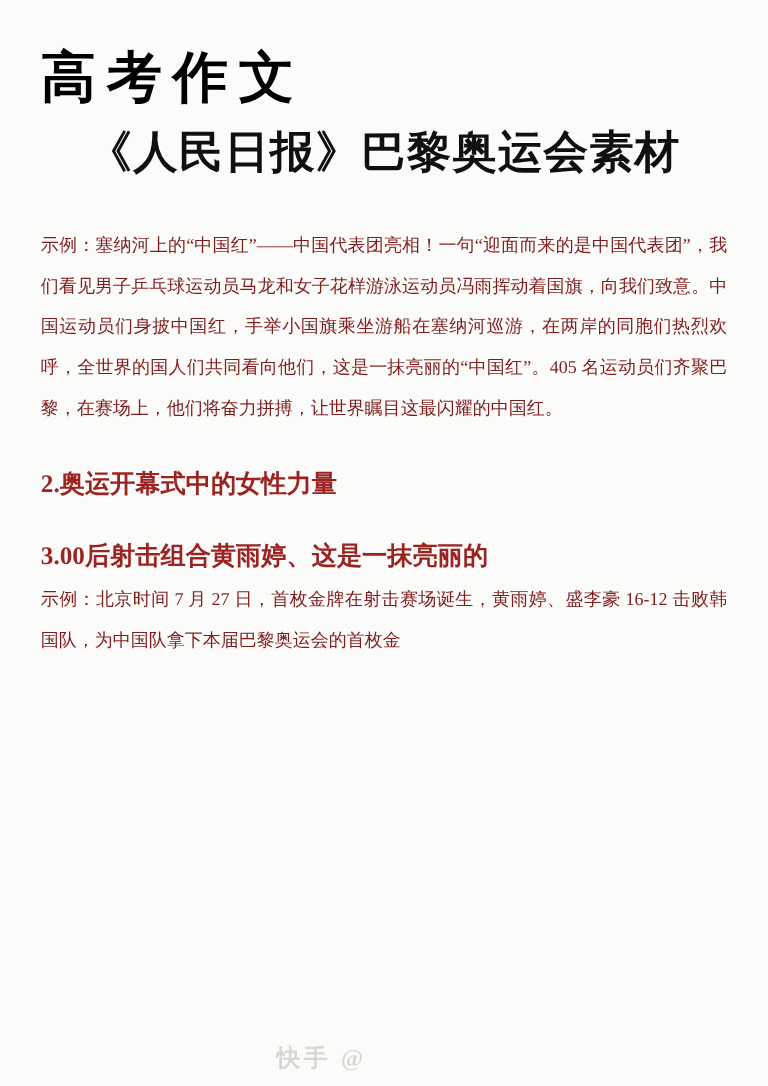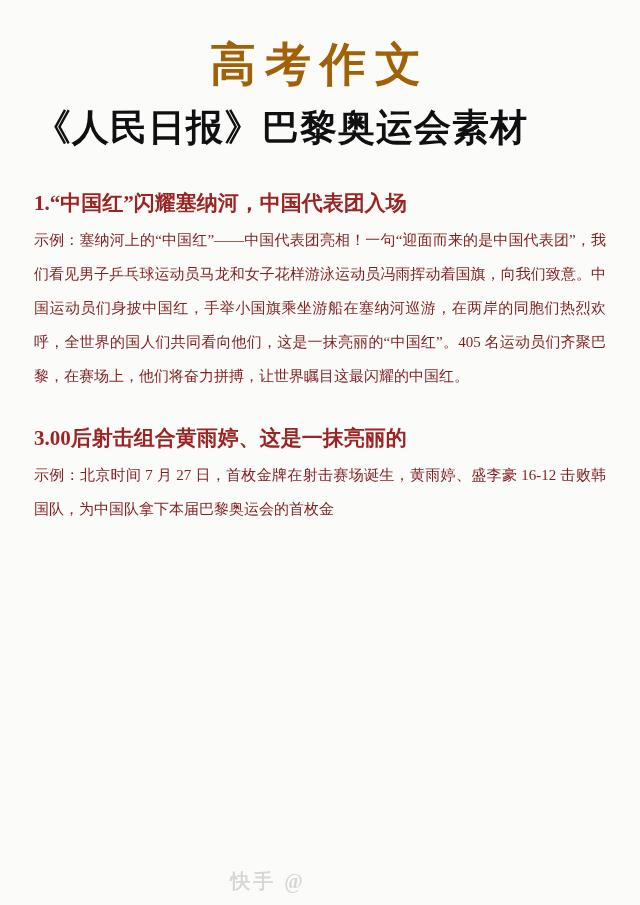--- a/index.html
+++ b/index.html
@@ -12,30 +12,30 @@
   }
   .page {
     position: relative;
     box-sizing: border-box;
     width: 640px; height: 905px;
     padding: 36px 34px 0 34px;
     background: #fbfbfa;
   }
   .title {
     margin: 0;
-    text-align: center;
+    text-align: left;
     font-size: 46px;
     font-weight: 900;
     letter-spacing: 9px;
-    color: #a16207;
+    color: #000000;
     line-height: 1.25;
   }
   .subtitle {
     margin: 12px 0 0 0;
-    text-align: left;
+    text-align: center;
     font-size: 37px;
     font-weight: 900;
     letter-spacing: 1px;
     color: #101010;
     line-height: 1.2;
     white-space: nowrap;
   }
   .section { margin-top: 30px; }
   .section.first { margin-top: 38px; }
   .section-heading {
@@ -70,25 +70,25 @@
 </style>
 </head>
 <body style="background: rgb(251, 251, 250);">
 
 <div class="page">
 
   <h1 class="title">高考作文</h1>
   <h2 class="subtitle">《人民日报》巴黎奥运会素材</h2>
 
   <div class="section first">
-    <h3 class="section-heading">1.“中国红”闪耀塞纳河，中国代表团入场</h3>
     <p class="section-body">示例：塞纳河上的“中国红”——中国代表团亮相！一句“迎面而来的是中国代表团”，我们看见男子乒乓球运动员马龙和女子花样游泳运动员冯雨挥动着国旗，向我们致意。中国运动员们身披中国红，手举小国旗乘坐游船在塞纳河巡游，在两岸的同胞们热烈欢呼，全世界的国人们共同看向他们，这是一抹亮丽的“中国红”。405 名运动员们齐聚巴黎，在赛场上，他们将奋力拼搏，让世界瞩目这最闪耀的中国红。</p>
   </div>
 
   <div class="section">
+    <h3 class="section-heading">2.奥运开幕式中的女性力量</h3>
   </div>
 
   <div class="section">
     <h3 class="section-heading">3.00后射击组合黄雨婷、这是一抹亮丽的</h3>
     <p class="section-body">示例：北京时间 7 月 27 日，首枚金牌在射击赛场诞生，黄雨婷、盛李豪 16-12 击败韩国队，为中国队拿下本届巴黎奥运会的首枚金</p>
   </div>
 
   <div class="watermark">快手 @</div>
 
 </div>

